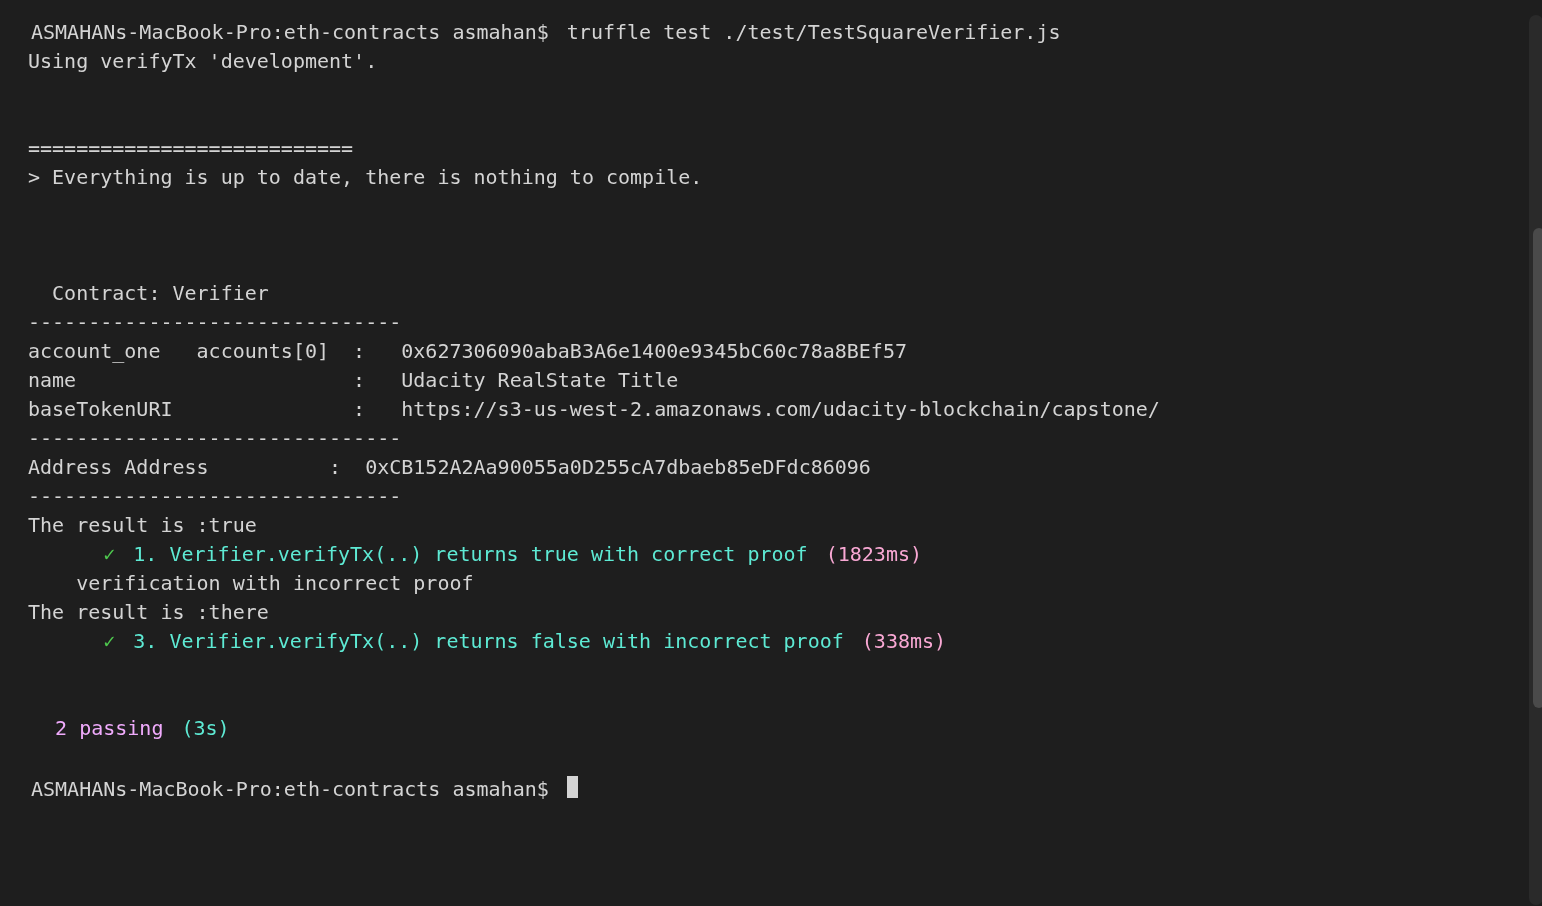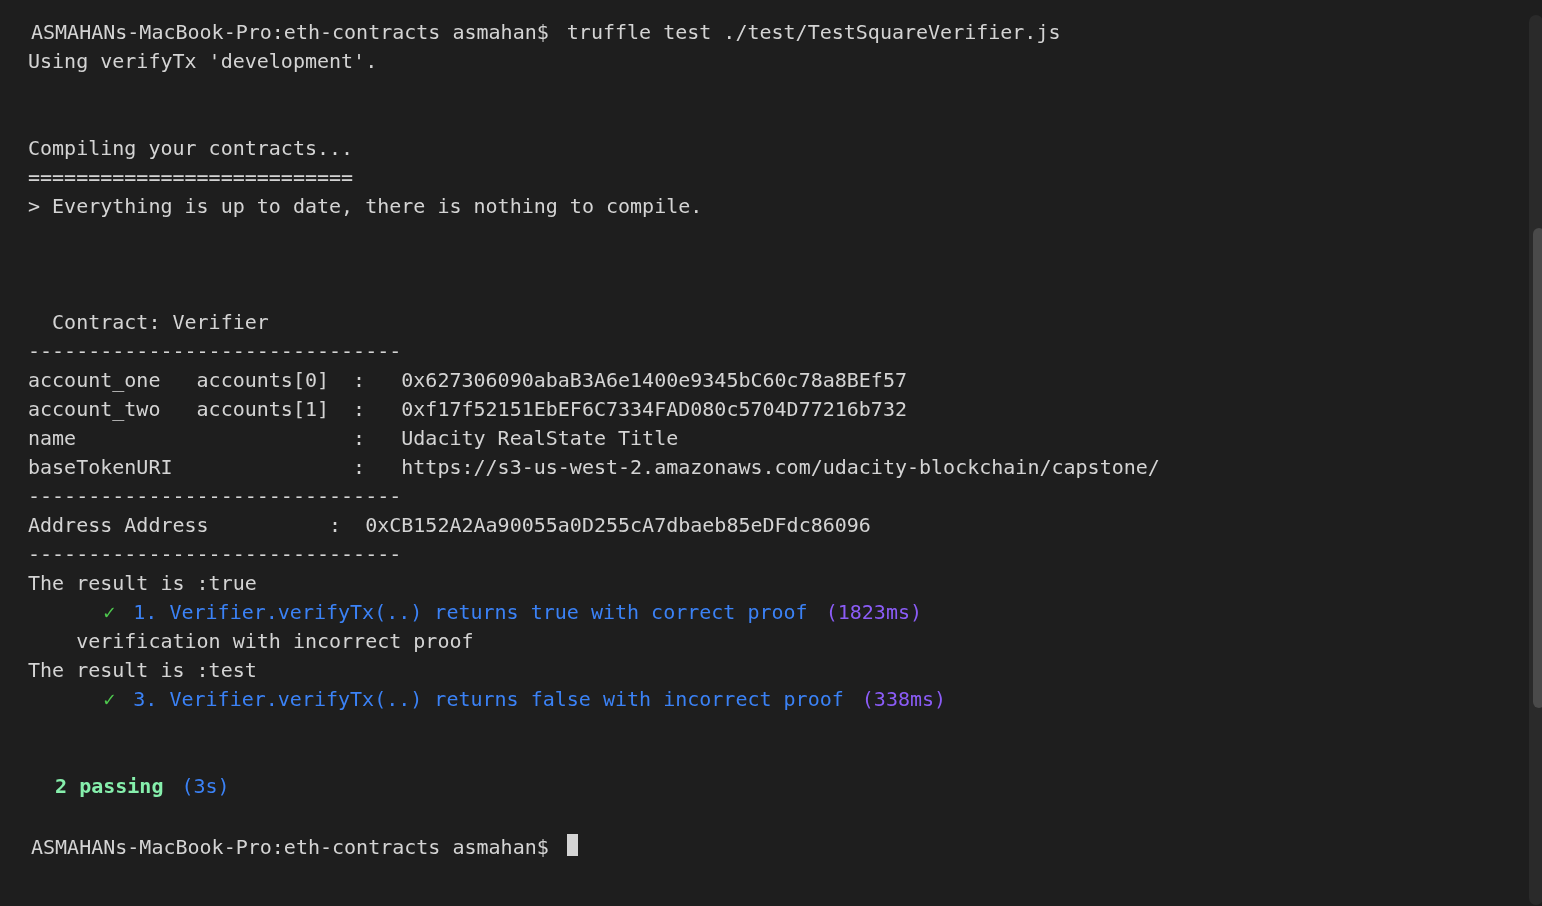--- a/index.html
+++ b/index.html
@@ -11,23 +11,23 @@
       color: #d4d4d4;
       padding: 10px 16px;
       width: 1542px;
       height: 906px;
       overflow: hidden;
       position: relative;
     }
     .terminal-content { width: 1400px; }
     .line { white-space: pre; }
     .prompt { color: #d4d4d4; }
-    .grey { color: #3b82f6; }
-    .green { color: #86efac; font-weight: bold; }
-    .red { color: #8b5cf6; }
+    .grey { color: #5eead4; }
+    .green { color: #f0abfc; }
+    .red { color: #f9a8d4; }
     .check { color: #4ec94e; }
     .cursor {
       display: inline-block;
       width: 11px;
       height: 22px;
       background: #d4d4d4;
       vertical-align: text-bottom;
     }
     .scrollbar {
       position: absolute;
@@ -49,39 +49,37 @@
     }
   </style>
 </head>
 <body>
 
 <div class="terminal-content">
   <div class="line"><span class="prompt">ASMAHANs-MacBook-Pro:eth-contracts asmahan$ </span><span>truffle test ./test/TestSquareVerifier.js</span></div>
   <div class="line">Using verifyTx 'development'.</div>
   <div class="line">&nbsp;</div>
   <div class="line">&nbsp;</div>
-  <div class="line">Compiling your contracts...</div>
   <div class="line">===========================</div>
   <div class="line">&gt; Everything is up to date, there is nothing to compile.</div>
   <div class="line">&nbsp;</div>
   <div class="line">&nbsp;</div>
   <div class="line">&nbsp;</div>
   <div class="line">  Contract: Verifier</div>
   <div class="line">-------------------------------</div>
   <div class="line">account_one   accounts[0]  :   0x627306090abaB3A6e1400e9345bC60c78a8BEf57</div>
-  <div class="line">account_two   accounts[1]  :   0xf17f52151EbEF6C7334FAD080c5704D77216b732</div>
   <div class="line">name                       :   Udacity RealState Title</div>
   <div class="line">baseTokenURI               :   https://s3-us-west-2.amazonaws.com/udacity-blockchain/capstone/</div>
   <div class="line">-------------------------------</div>
   <div class="line">Address Address          :  0xCB152A2Aa90055a0D255cA7dbaeb85eDFdc86096</div>
   <div class="line">-------------------------------</div>
   <div class="line">The result is :true</div>
   <div class="line"><span class="check">      ✓ </span><span class="grey">1. Verifier.verifyTx(..) returns true with correct proof </span><span class="red">(1823ms)</span></div>
   <div class="line">    verification with incorrect proof</div>
-  <div class="line">The result is :test</div>
+  <div class="line">The result is :there</div>
   <div class="line"><span class="check">      ✓ </span><span class="grey">3. Verifier.verifyTx(..) returns false with incorrect proof </span><span class="red">(338ms)</span></div>
   <div class="line">&nbsp;</div>
   <div class="line">&nbsp;</div>
   <div class="line"><span class="green">  2 passing</span><span class="grey"> (3s)</span></div>
   <div class="line">&nbsp;</div>
   <div class="line"><span class="prompt">ASMAHANs-MacBook-Pro:eth-contracts asmahan$ </span><span class="cursor"></span></div>
 </div>
 
 <div class="scrollbar">
   <div class="scrollbar-thumb"></div>

